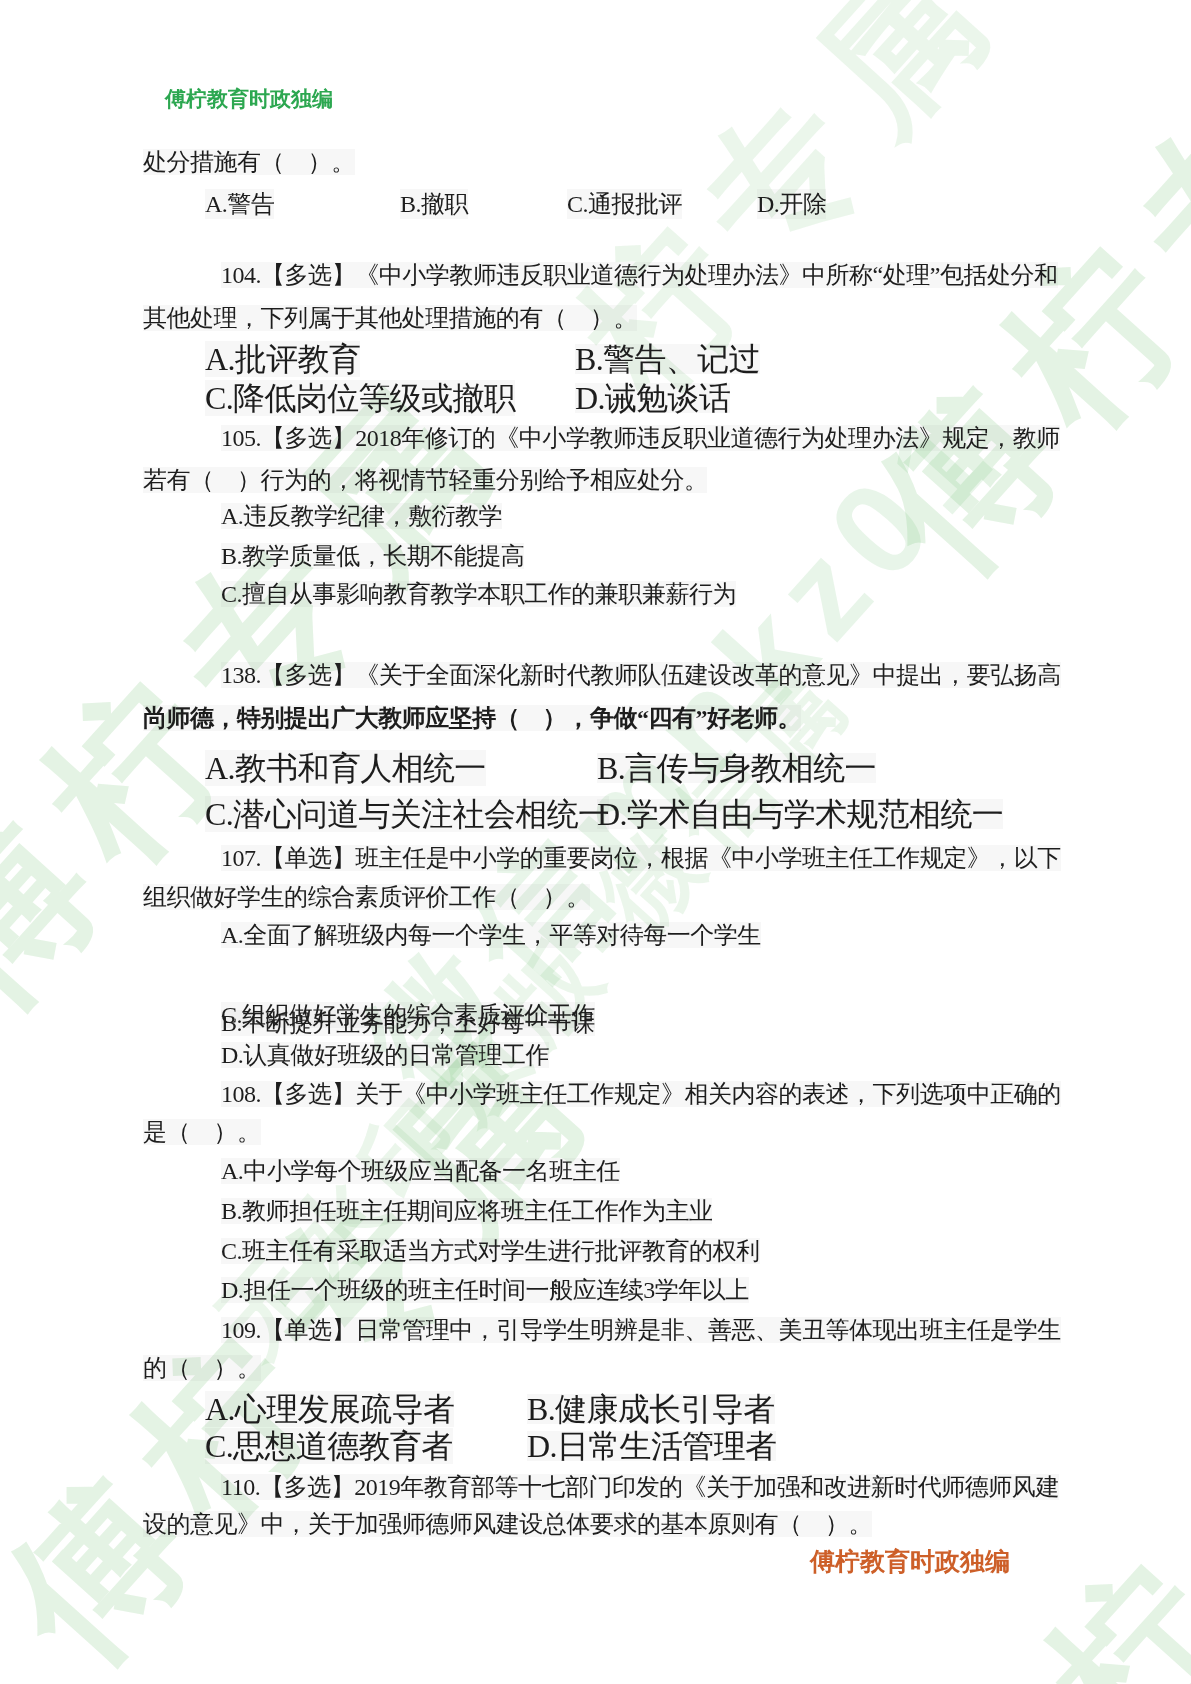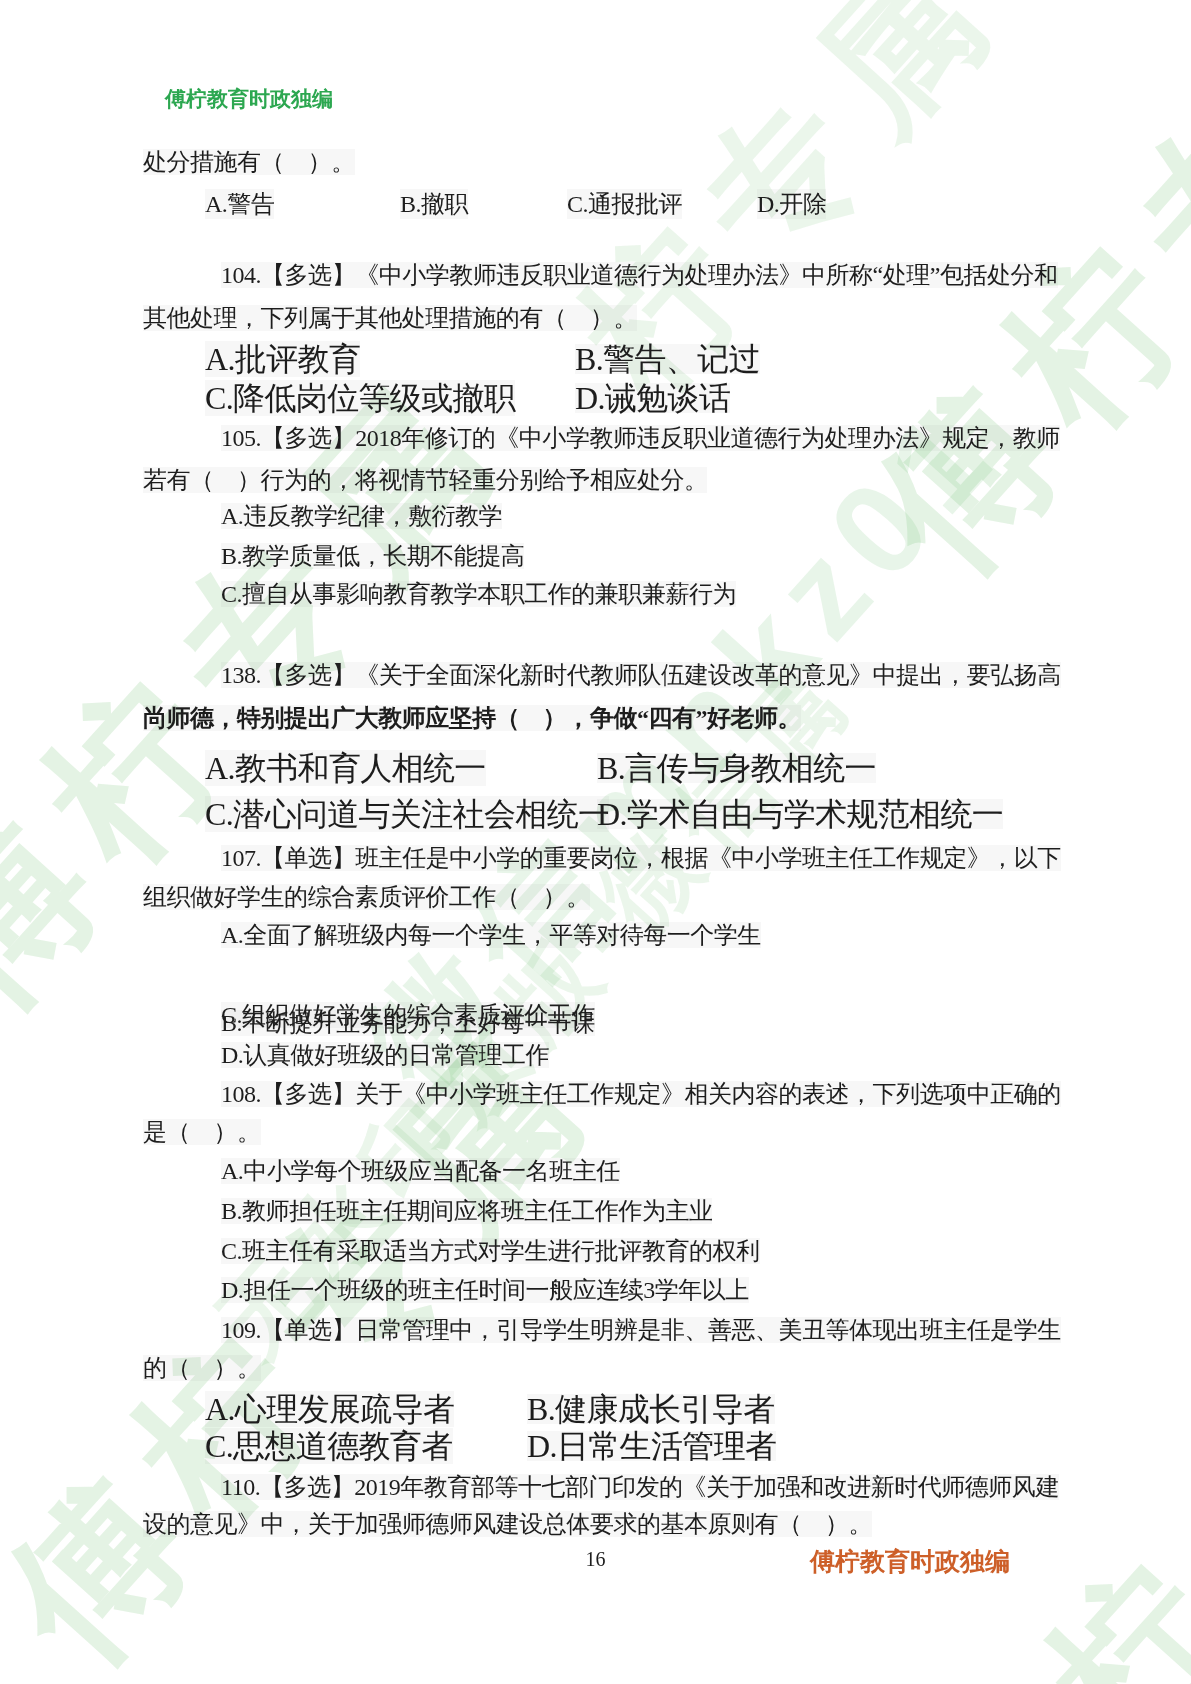--- a/index.html
+++ b/index.html
@@ -106,16 +106,15 @@
     <span class="c2 shade" style="left:322px;">B.健康成长引导者</span>
   </div>
   <div class="optrow" style="top:1431px;">
     <span class="shade">C.思想道德教育者</span>
     <span class="c2 shade" style="left:322px;">D.日常生活管理者</span>
   </div>
 
   <div class="line ind" style="top:1472px;"><span class="shade">110.【多选】2019年教育部等十七部门印发的《关于加强和改进新时代师德师风建</span></div>
   <div class="line flush" style="top:1509px;"><span class="shade">设的意见》中，关于加强师德师风建设总体要求的基本原则有（　）。</span></div>
 
-  <div class="pagenum">16</div>
   <div class="footer-brand">傅柠教育时政独编</div>
 
 </div>
 
 </body></html>

